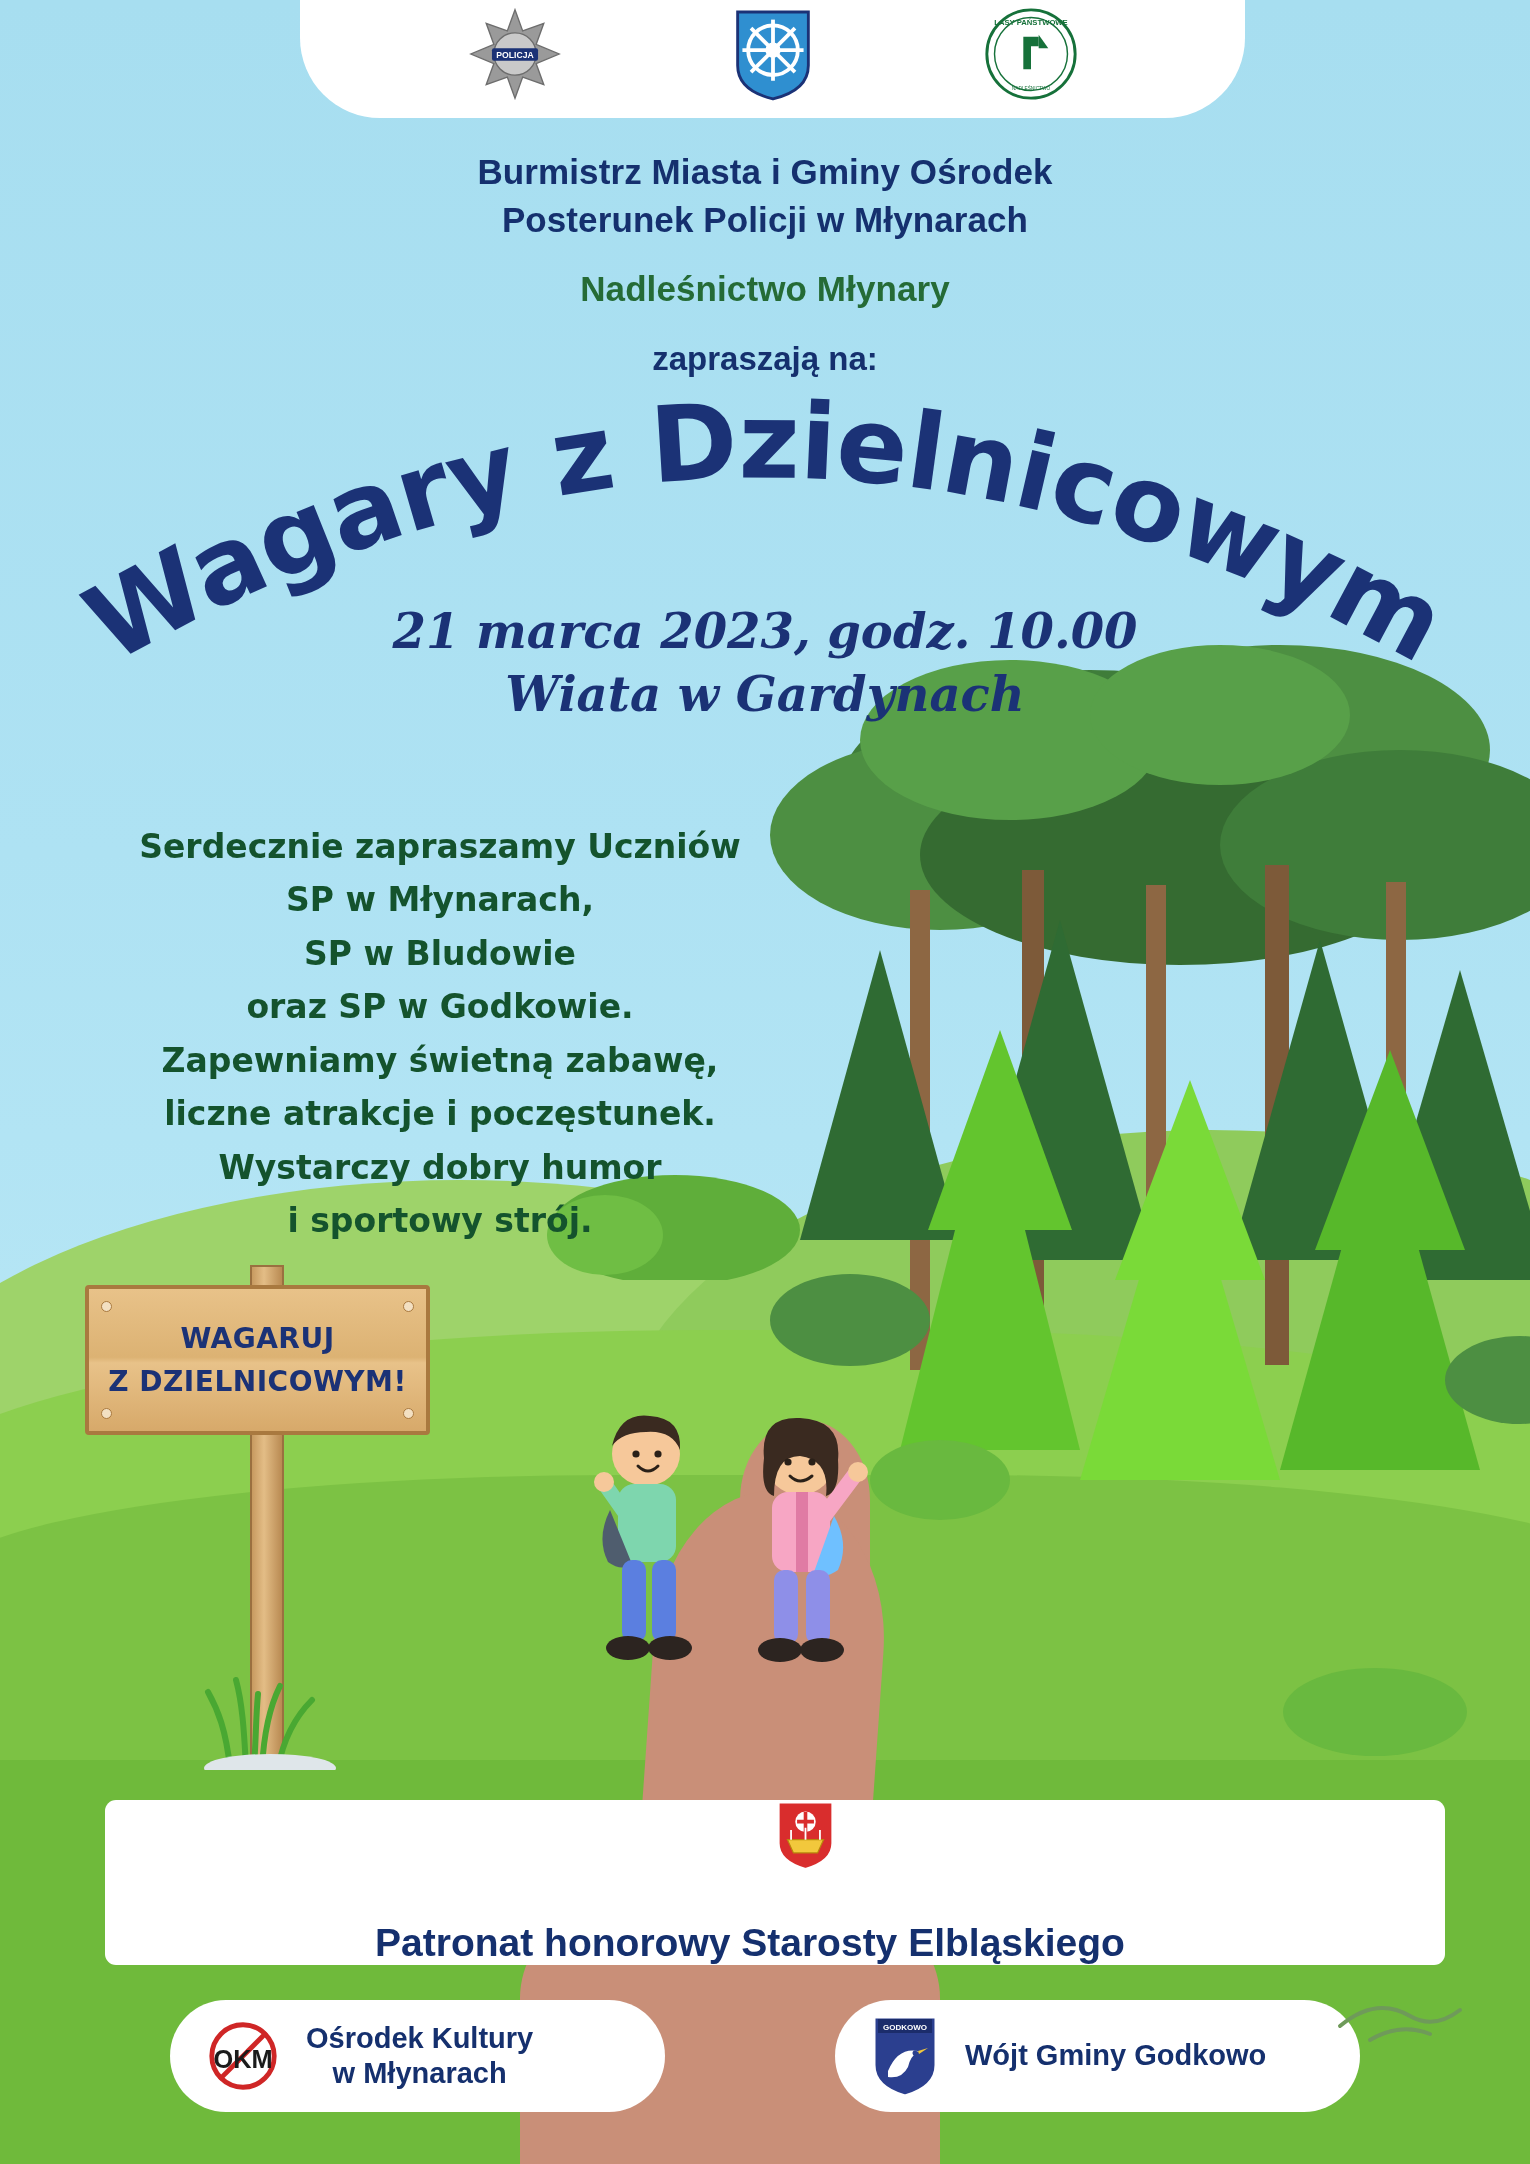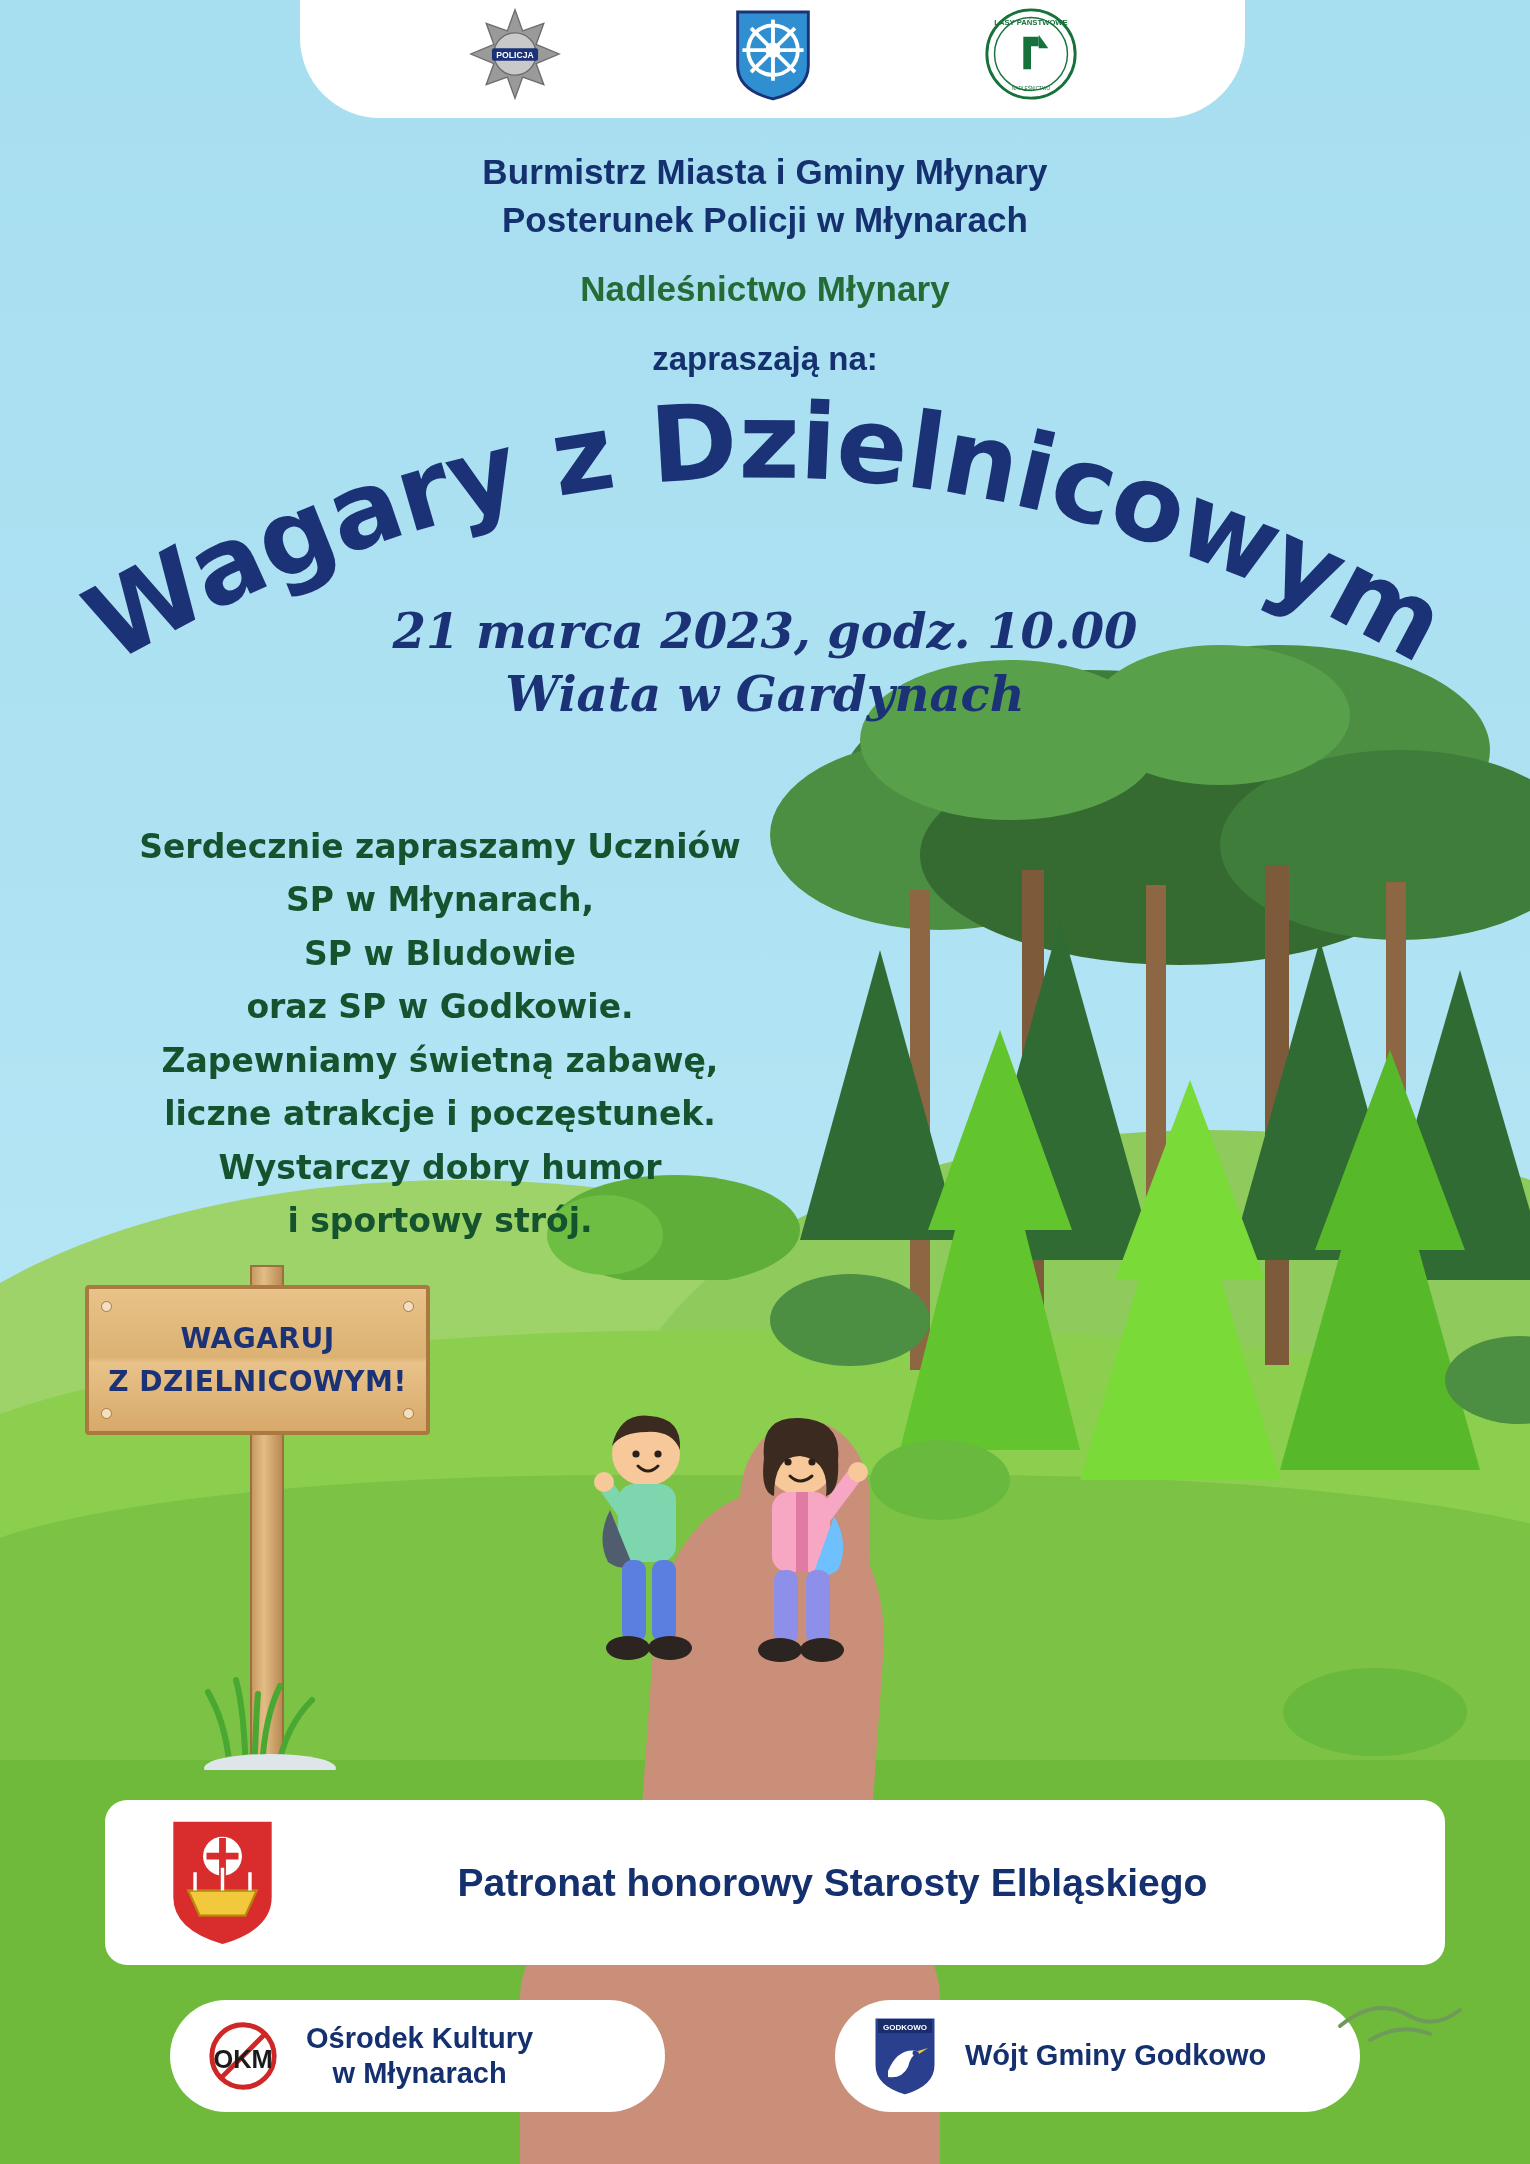--- a/index.html
+++ b/index.html
@@ -240,26 +240,27 @@
   }
 
   
   .patron-pill {
     position: absolute;
     left: 105px;
     top: 1800px;
     width: 1340px;
     height: 165px;
     background: #ffffff;
-    border-radius: 22px;
+    border-radius: 11px;
     display: flex;
     align-items: center;
     padding-left: 60px;
     box-sizing: border-box;
     gap: 50px;
+    flex-direction: column;
   }
   .patron-text {
     font-size: 39px;
     font-weight: bold;
     color: #15306e;
     flex: 1;
     text-align: center;
     padding-right: 110px;
   }
 
@@ -395,21 +396,21 @@
         <circle cx="50" cy="50" r="38" fill="#ffffff" stroke="#16713a" stroke-width="1.5"></circle>
         <text x="50" y="20" font-size="8" fill="#16713a" text-anchor="middle" font-family="Liberation Sans, sans-serif" font-weight="bold">LASY PAŃSTWOWE</text>
         <polygon points="42,66 42,32 58,32 58,42 50,42 50,66" fill="#16713a"></polygon>
         <polygon points="58,30 68,44 58,44" fill="#16713a"></polygon>
         <text x="50" y="88" font-size="5" fill="#16713a" text-anchor="middle" font-family="Liberation Sans, sans-serif">NADLEŚNICTWO</text>
       </svg>
     </div>
   </div>
 
   <div class="org-block">
-    <div class="org-line">Burmistrz Miasta i Gminy Młynary</div>
+    <div class="org-line">Burmistrz Miasta i Gminy Ośrodek</div>
     <div class="org-line">Posterunek Policji w Młynarach</div>
     <div class="org-line green">Nadleśnictwo Młynary</div>
   </div>
 
   <div class="invite">zapraszają na:</div>
 
   <div class="arc-wrap">
     <svg width="1530" height="290" viewBox="0 0 1530 290">
       <defs>
         <path id="arcPath" d="M 120 275 Q 765 -90 1410 275" fill="none"></path>

